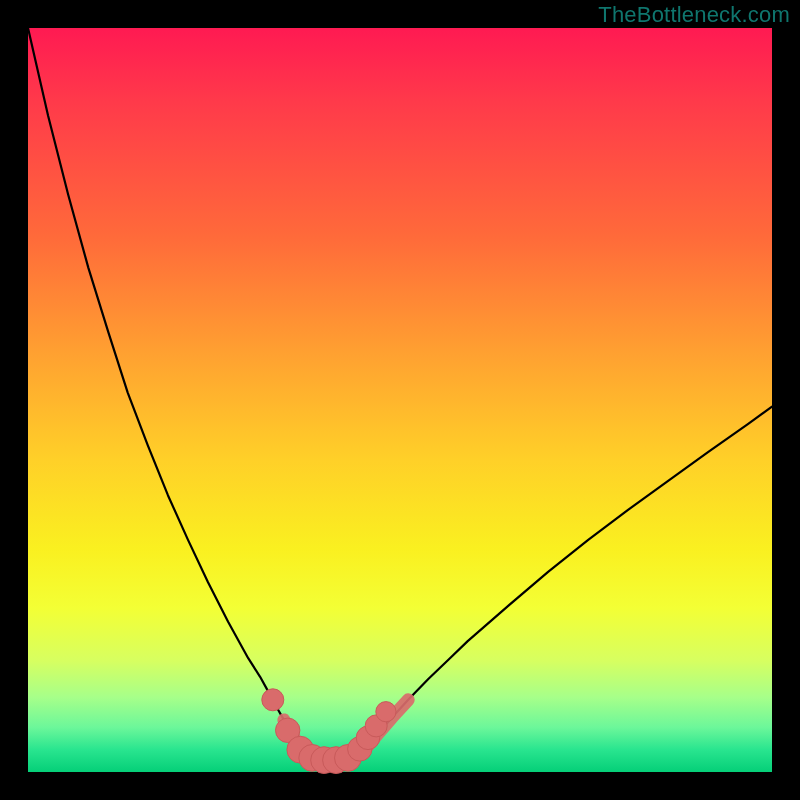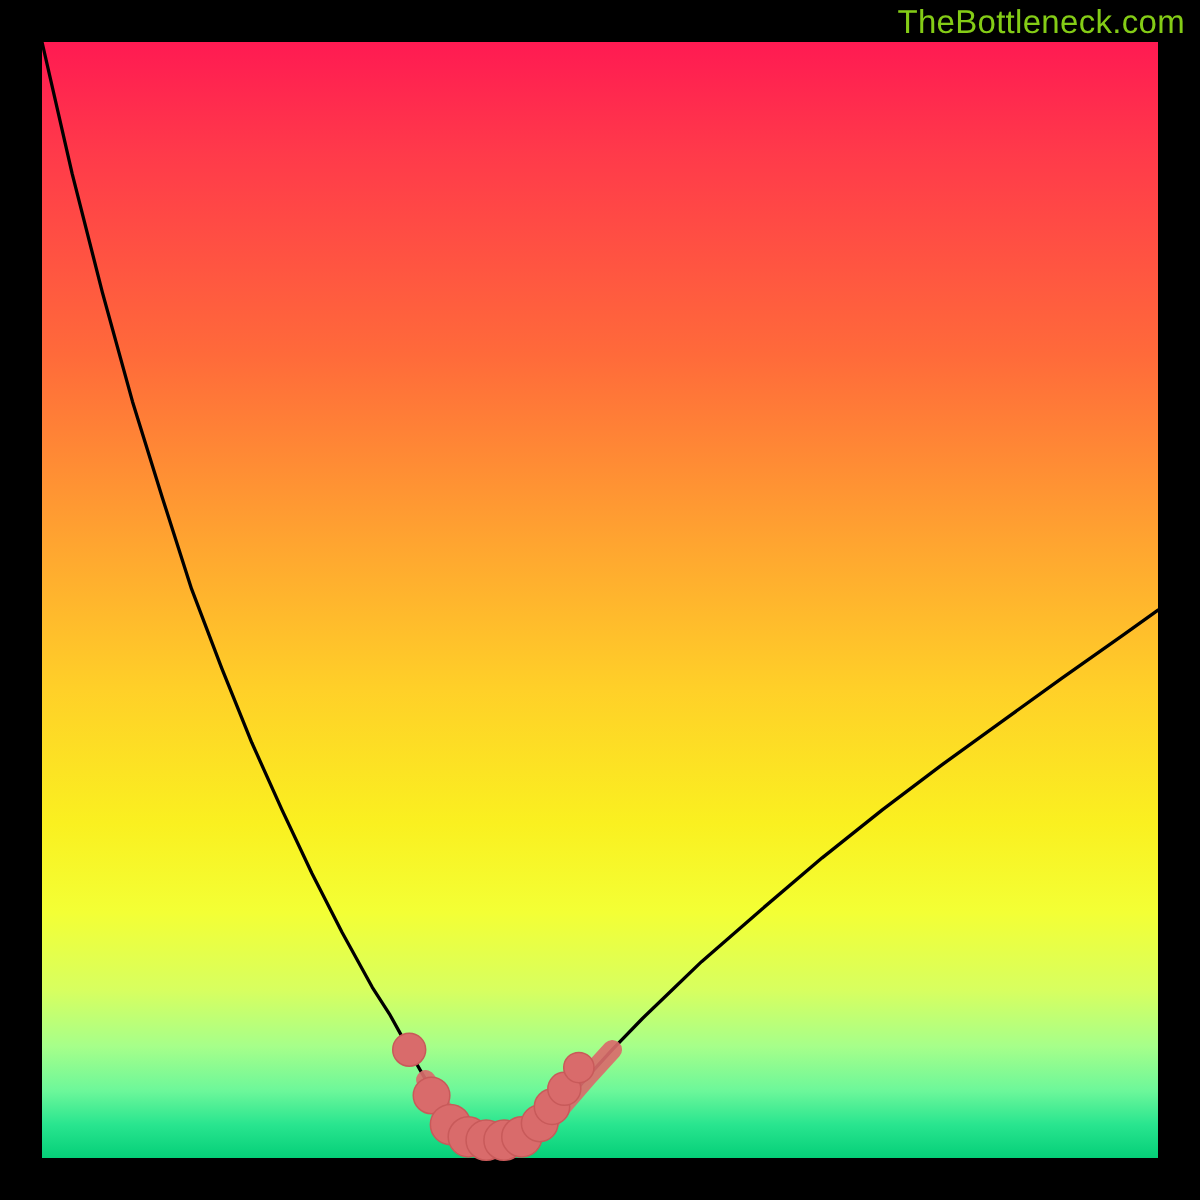--- a/index.html
+++ b/index.html
@@ -39,21 +39,21 @@
       #a6ff8a 90%,
       #6cf79a 94%,
       #29e58f 97%,
       #05cf78 100%
     );
   }
   .watermark {
     position: absolute;
     top: 2px;
     right: 10px;
-    color: #84cc16;
+    color: #0f766e;
     font-size: 22px;
     font-weight: 500;
     letter-spacing: 0.2px;
     z-index: 5;
   }
   svg.curves {
     position: absolute;
     left: 0;
     top: 0;
     width: 744px;

